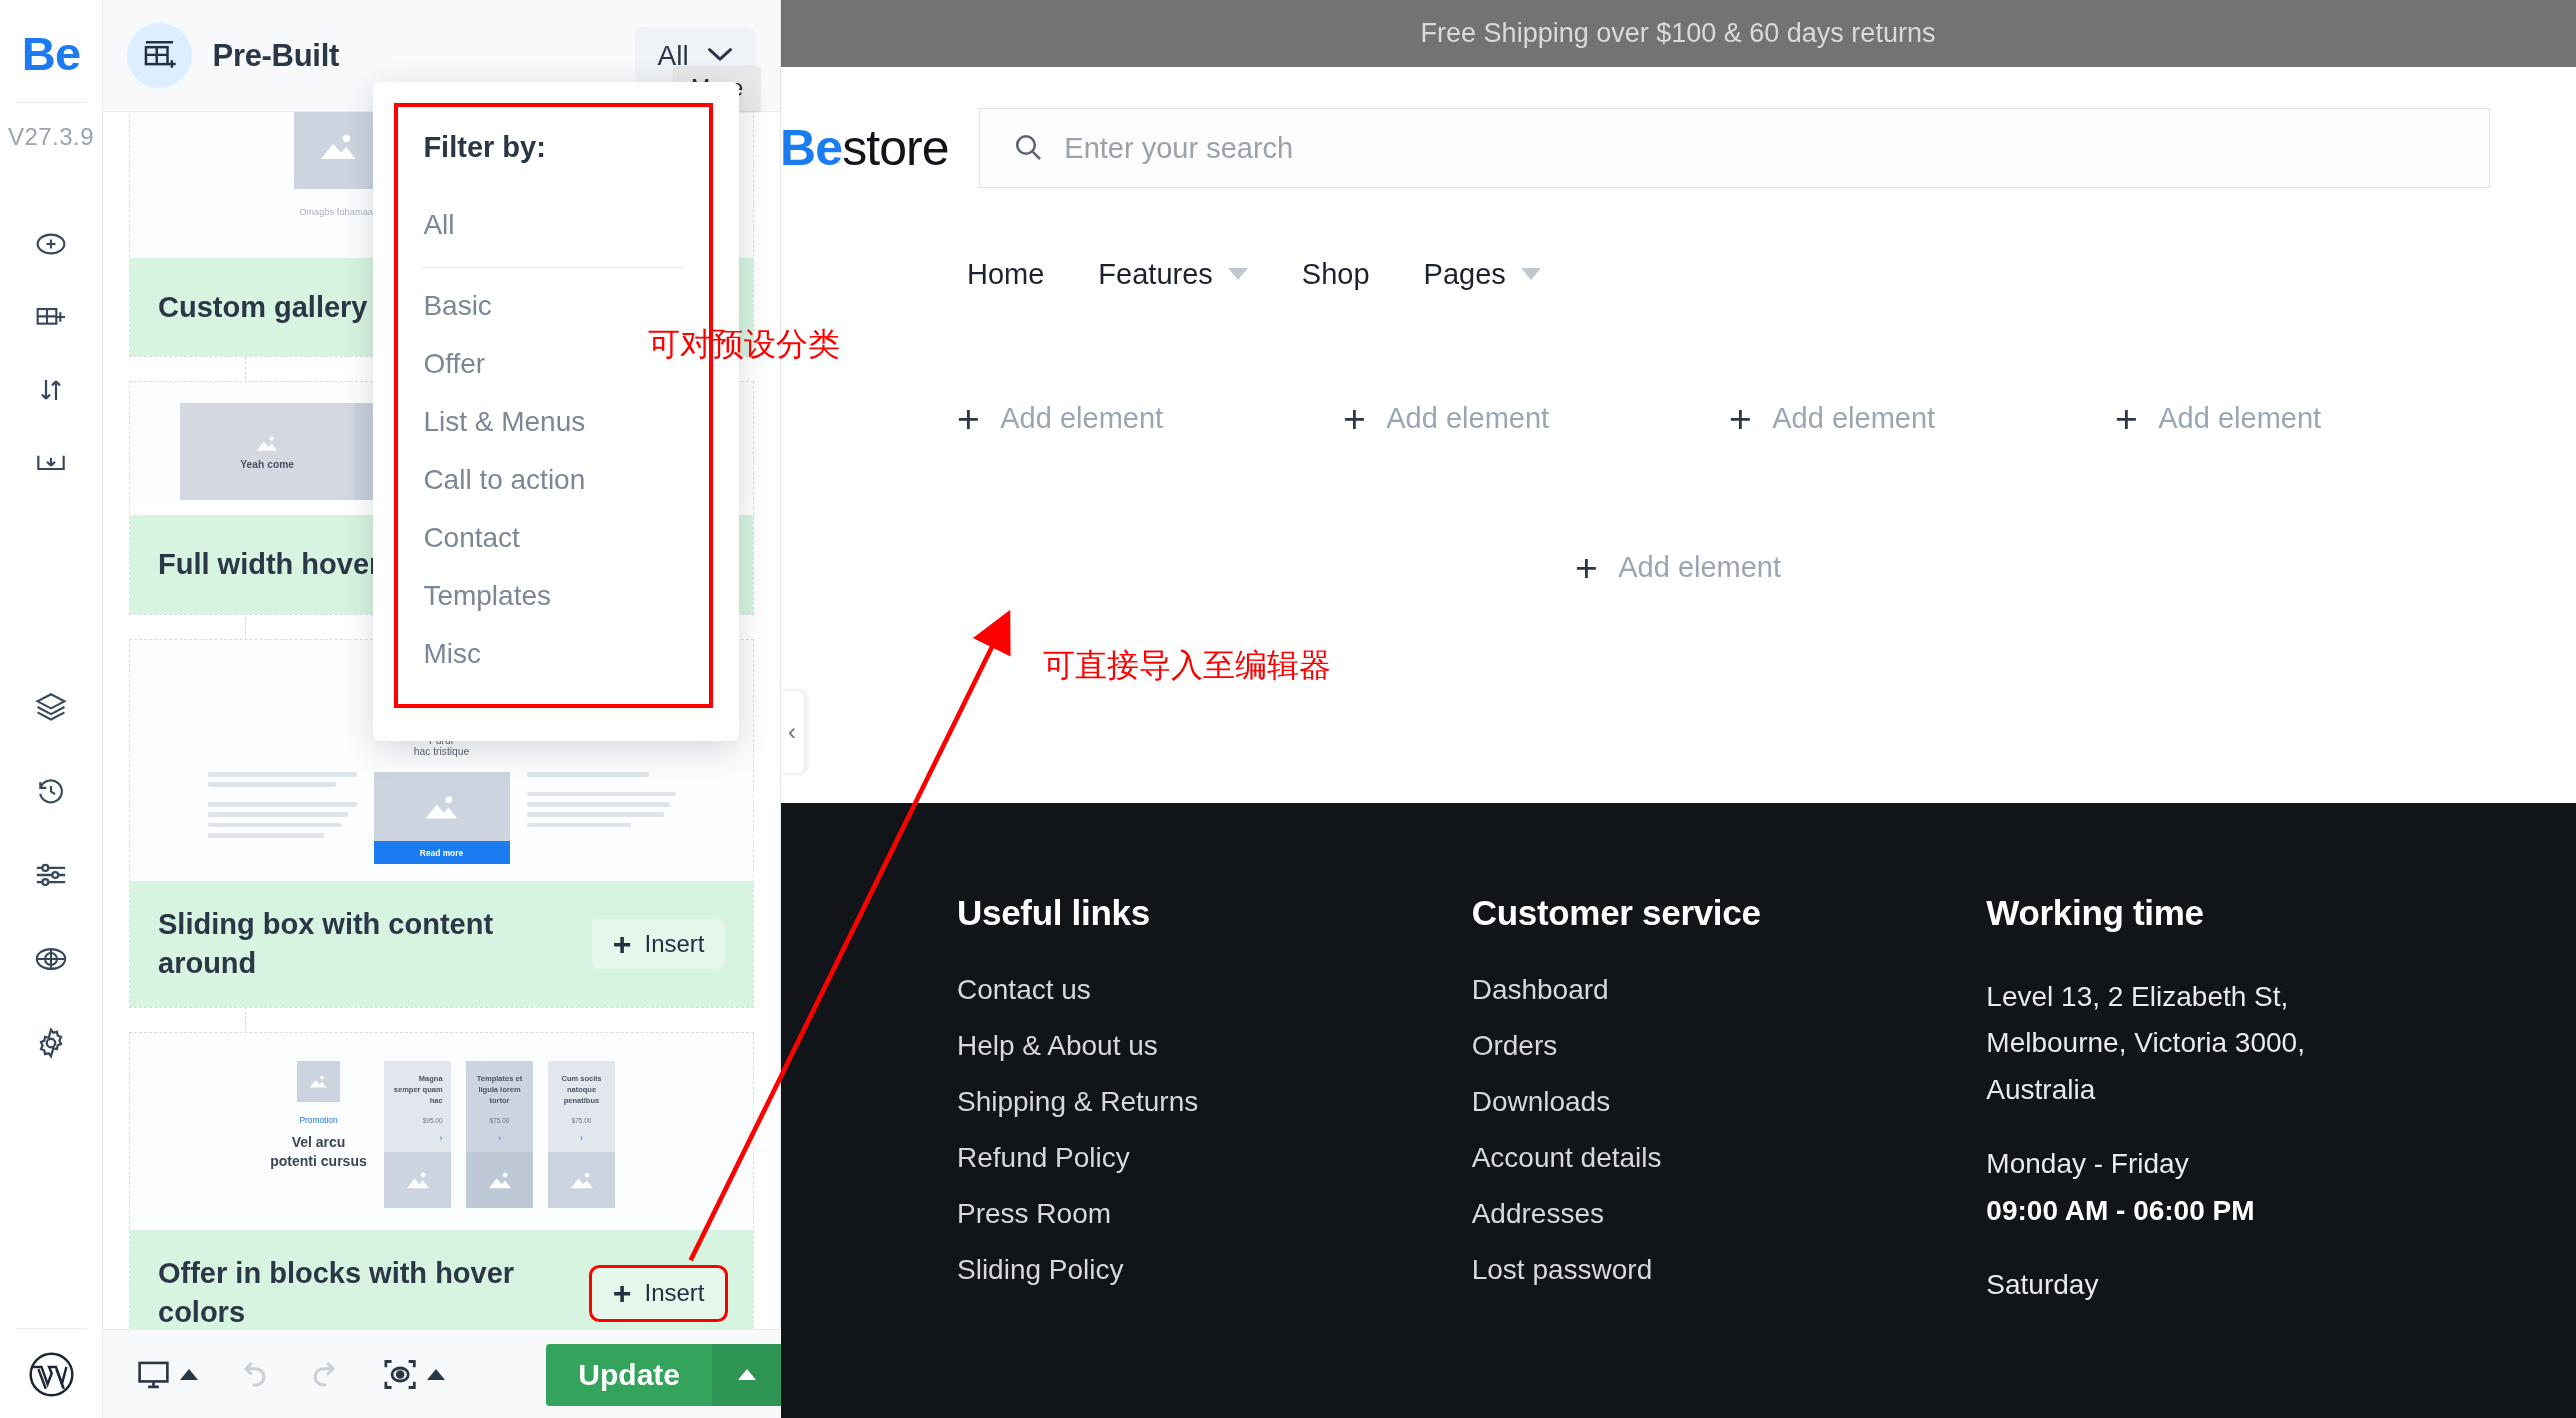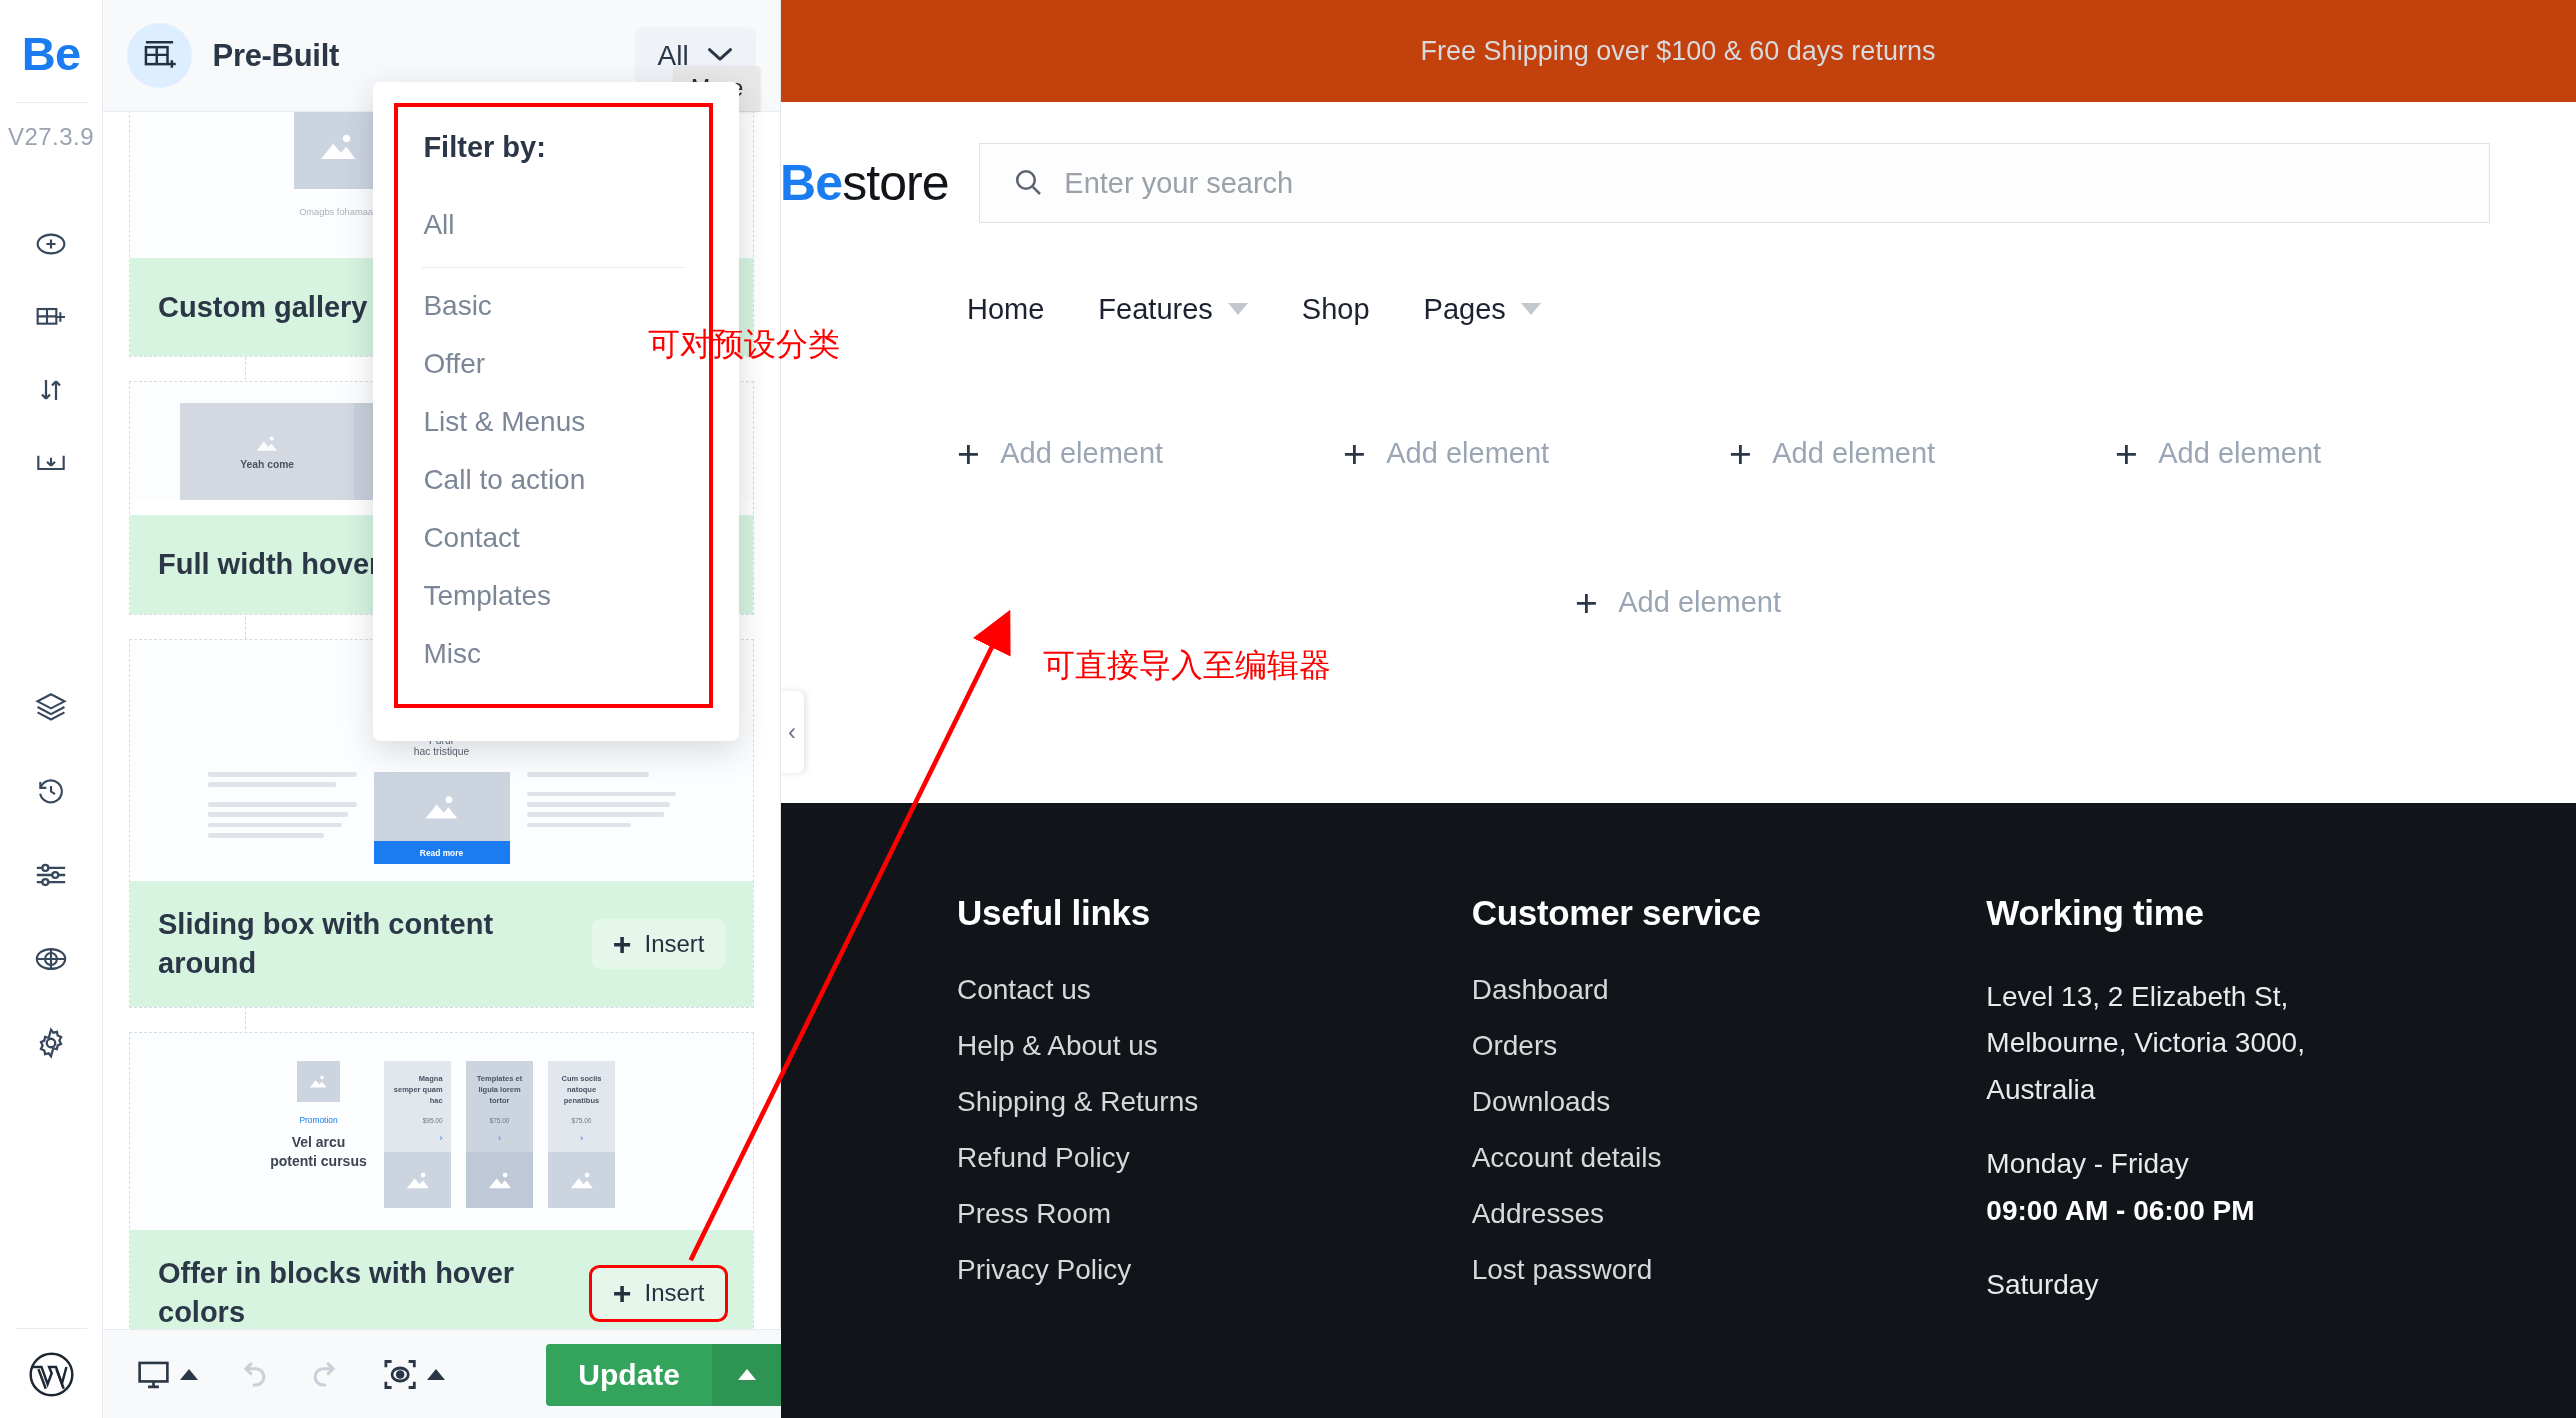--- a/index.html
+++ b/index.html
@@ -116,21 +116,21 @@
   .caret-up { width:0;height:0;border-left:9.3px solid transparent;border-right:9.3px solid transparent;border-bottom:11.2px solid currentColor; }
   .update {
     margin-left:auto; display:flex; align-items:stretch; height:62px;
     background:#34a35c; border-radius:3.7px 0 0 3.7px; overflow:hidden; cursor:pointer;
   }
   .update .txt { color:#fff; font-size:30px; font-weight:600; padding:0 32px; display:flex; align-items:center; }
   .update .arrow { width:69px; background:#2e9453; display:flex; align-items:center; justify-content:center; color:#fff; }
 
   
   .preview { position:absolute; left:780px; top:0; width:1796px; height:1419px; background:#fff; overflow:hidden; }
-  .promo { height:102px; background:#c2410c; color:#d8dadd; display:flex; align-items:center; justify-content:center; font-size:27px; }
+  .promo { height:67px; background:#737373; color:#d8dadd; display:flex; align-items:center; justify-content:center; font-size:27px; }
   .site-head { height:162px; display:flex; align-items:center; padding:0 0 0 0; }
   .brand { font-size:50px; font-weight:700; margin-left:-187px; padding-left:187px; letter-spacing:-0.9px; }
   .brand .be { color:#1a7cf0; }
   .brand .store { color:#111418; font-weight:400; }
   .search {
     margin-left:30px; flex:1; height:80px; border:0.9px solid #dfe3e8; background:#fdfdfe;
     display:flex; align-items:center; gap:20.5px; padding:0 32px; margin-right:11px;
   }
   .search .plc { font-size:29px; color:#9aa1a9; }
   .nav { display:flex; align-items:center; gap:0; padding:0 0 0 0; height:90px; }
@@ -570,21 +570,21 @@
       <div class="fcols" style="padding:0 75px 0 177px;">
 
         <div class="fcol">
           <h4>Useful links</h4>
           <ul>
             <li><a href="#">Contact us</a></li>
             <li><a href="#">Help &amp; About us</a></li>
             <li><a href="#">Shipping &amp; Returns</a></li>
             <li><a href="#">Refund Policy</a></li>
             <li><a href="#">Press Room</a></li>
-            <li><a href="#">Privacy Policy</a></li>
+            <li><a href="#">Sliding Policy</a></li>
           </ul>
         </div>
 
         <div class="fcol">
           <h4>Customer service</h4>
           <ul>
             <li><a href="#">Dashboard</a></li>
             <li><a href="#">Orders</a></li>
             <li><a href="#">Downloads</a></li>
             <li><a href="#">Account details</a></li>

